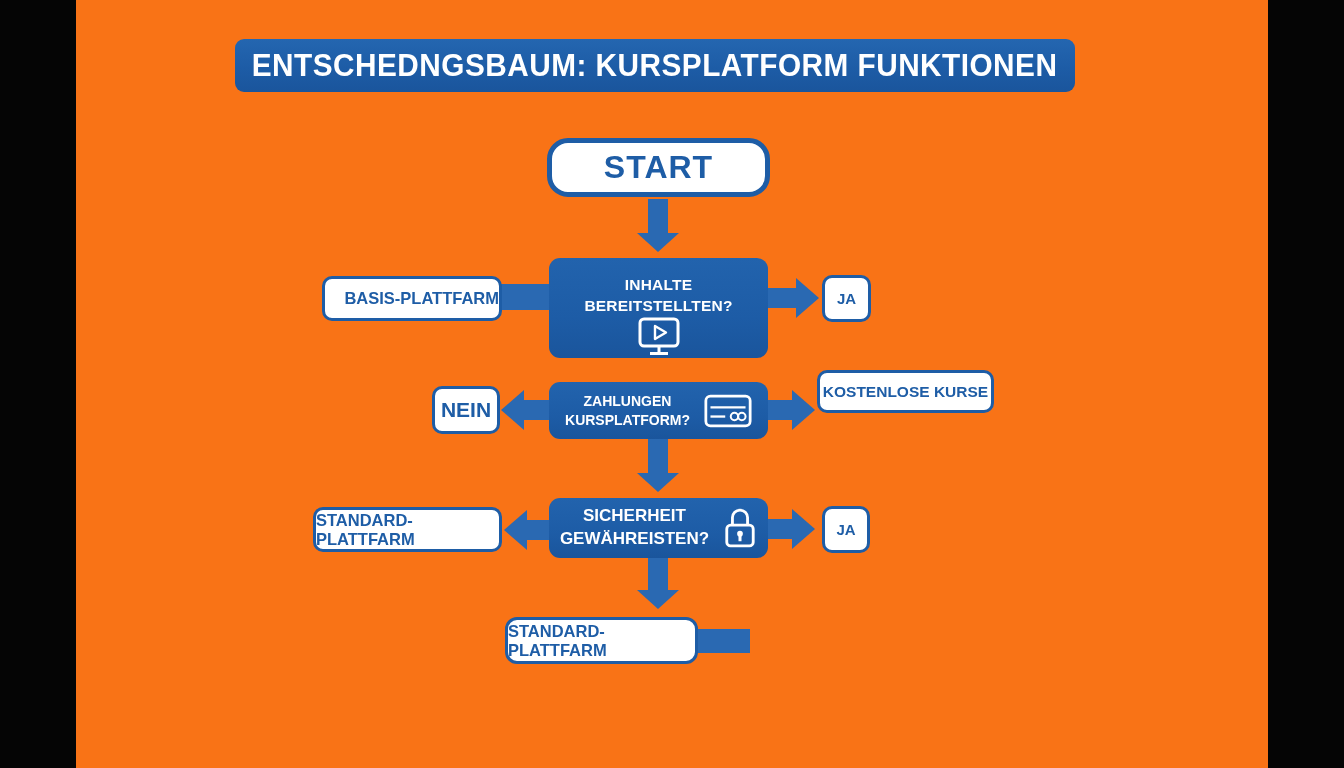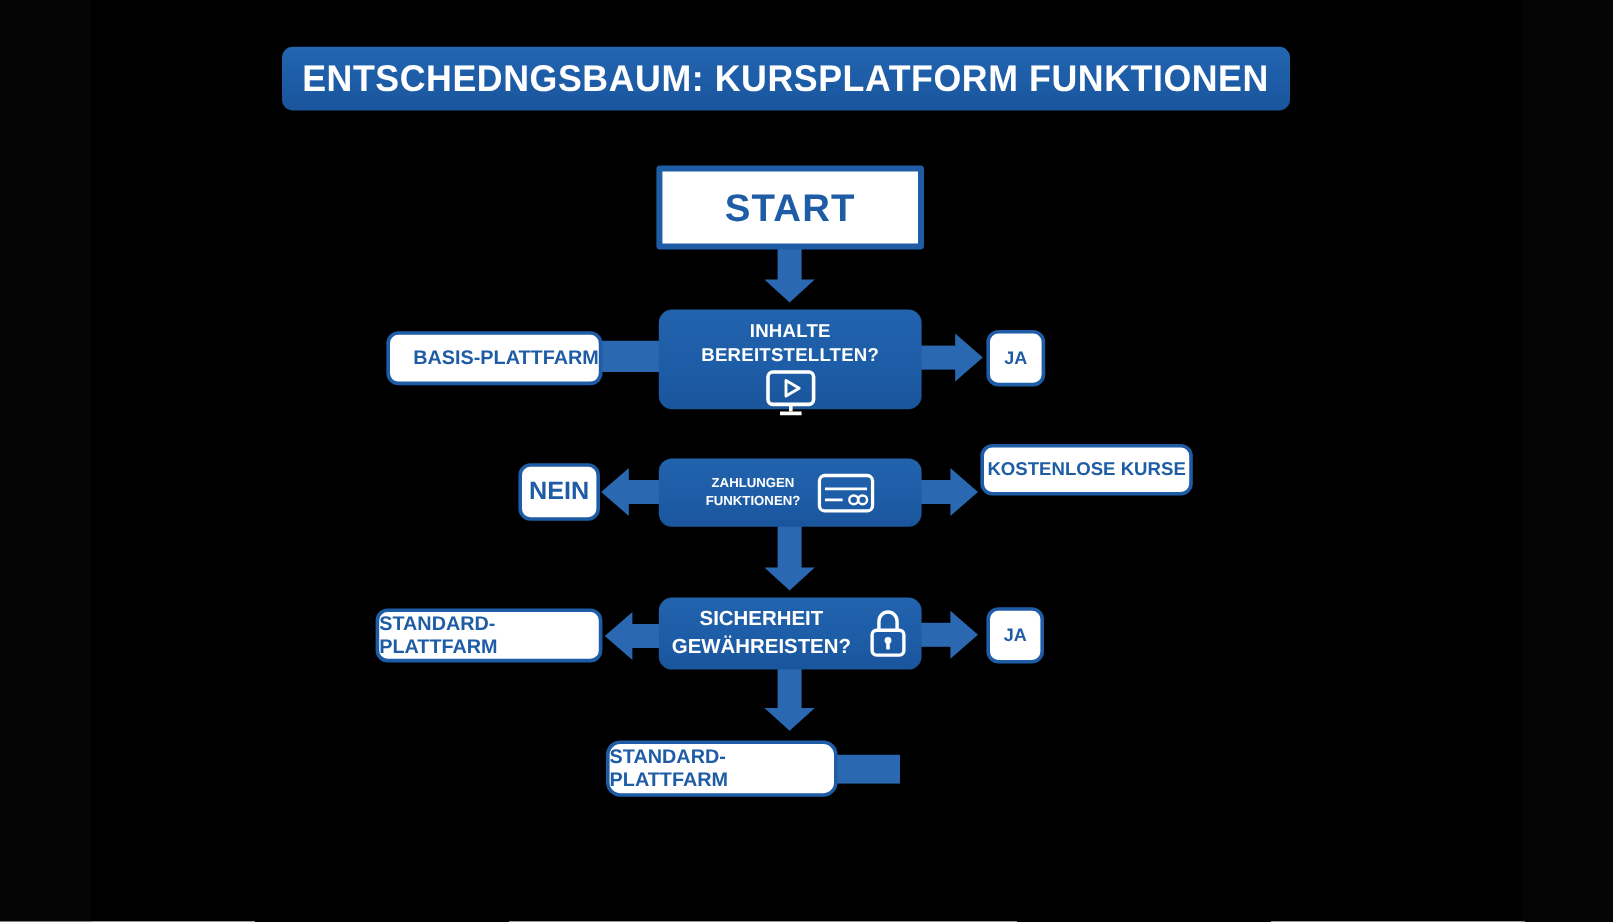--- a/index.html
+++ b/index.html
@@ -3,21 +3,21 @@
 <meta charset="utf-8">
 <style>
   * { margin: 0; padding: 0; box-sizing: border-box; }
   html, body { background: #ffffff; }
   body { font-family: "Liberation Sans", sans-serif; }
 
   .stage {
     position: relative;
     width: 1344px;
     height: 768px;
-    background: #000000;
+    background: #f97316;
     overflow: hidden;
   }
 
   .letterbox {
     position: absolute;
     top: 0;
     width: 76px;
     height: 768px;
     background: #050505;
     z-index: 5;
@@ -56,22 +56,22 @@
   }
 
   .fill-node {
     background: linear-gradient(180deg, #2263ad 0%, #1d5ca6 60%, #1a559c 100%);
     border-radius: 11px;
     color: #ffffff;
     font-weight: bold;
   }
 
   .start-box {
-    left: 547px; top: 138px; width: 223px; height: 70px;
-    border-width: 5px; border-radius: 3px;
+    left: 547px; top: 138px; width: 223px; height: 59px;
+    border-width: 5px; border-radius: 21px;
     font-size: 32px; letter-spacing: 1px;
   }
 
   .decision { flex-direction: column; text-align: center; }
   .decision .q-text { font-size: 15.5px; letter-spacing: 0.2px; line-height: 1.3; }
 
   .decision-row { flex-direction: row; gap: 14px; text-align: center; }
 
   
   .stem { position: absolute; background: #2a69b2; z-index: 1; }
@@ -94,21 +94,21 @@
     <span>ENTSCHEDNGSBAUM: KURSPLATFORM FUNKTIONEN</span>
   </div>
 
   <div class="node outline-node start-box">
     <span>START</span>
   </div>
 
   <div class="stem" style="left:648px; top:199px; width:20px; height:36px;"></div>
   <div class="head down" style="left:637px; top:233px;"></div>
 
-  <div class="node fill-node decision" style="left:549px; top:258px; width:219px; height:83px; padding-top:17px;">
+  <div class="node fill-node decision" style="left:549px; top:258px; width:219px; height:100px; padding-top:17px;">
     <span class="q-text">INHALTE BEREITSTELLTEN?</span>
     <span class="icon">
       <svg width="48" height="42" viewBox="0 0 48 42">
         <rect x="5" y="3" width="38" height="27" rx="4" fill="none" stroke="#ffffff" stroke-width="3"></rect>
         <path d="M20 10 L31 16.5 L20 23 Z" fill="none" stroke="#ffffff" stroke-width="2.4" stroke-linejoin="round"></path>
         <line x1="24" y1="30" x2="24" y2="36" stroke="#ffffff" stroke-width="3"></line>
         <line x1="15" y1="37.5" x2="33" y2="37.5" stroke="#ffffff" stroke-width="3"></line>
       </svg>
     </span>
   </div>
@@ -119,23 +119,23 @@
     <span>BASIS-PLATTFARM</span>
   </div>
 
   <div class="stem" style="left:766px; top:288px; width:32px; height:20px;"></div>
   <div class="head right" style="left:796px; top:278px;"></div>
   <div class="node outline-node" style="left:822px; top:275px; width:49px; height:47px; font-size:15px;">
     <span>JA</span>
   </div>
 
   <div class="node fill-node decision-row" style="left:549px; top:382px; width:219px; height:57px;">
-    <span class="q-text" style="font-size:11px; line-height:1.35;">
+    <span class="q-text" style="font-size:14px; line-height:1.35;">
       <span>ZAHLUNGEN</span><br>
-      <span>FUNKTIONEN?</span>
+      <span>KURSPLATFORM?</span>
     </span>
     <span class="icon">
       <svg width="48" height="34" viewBox="0 0 52 36">
         <rect x="2" y="2" width="48" height="32" rx="5" fill="none" stroke="#ffffff" stroke-width="3"></rect>
         <line x1="7" y1="14" x2="45" y2="14" stroke="#ffffff" stroke-width="2.5"></line>
         <line x1="7" y1="24" x2="23" y2="24" stroke="#ffffff" stroke-width="2.5"></line>
         <circle cx="33" cy="24" r="4" fill="none" stroke="#ffffff" stroke-width="2.2"></circle>
         <circle cx="41" cy="24" r="4" fill="none" stroke="#ffffff" stroke-width="2.2"></circle>
       </svg>
     </span>

